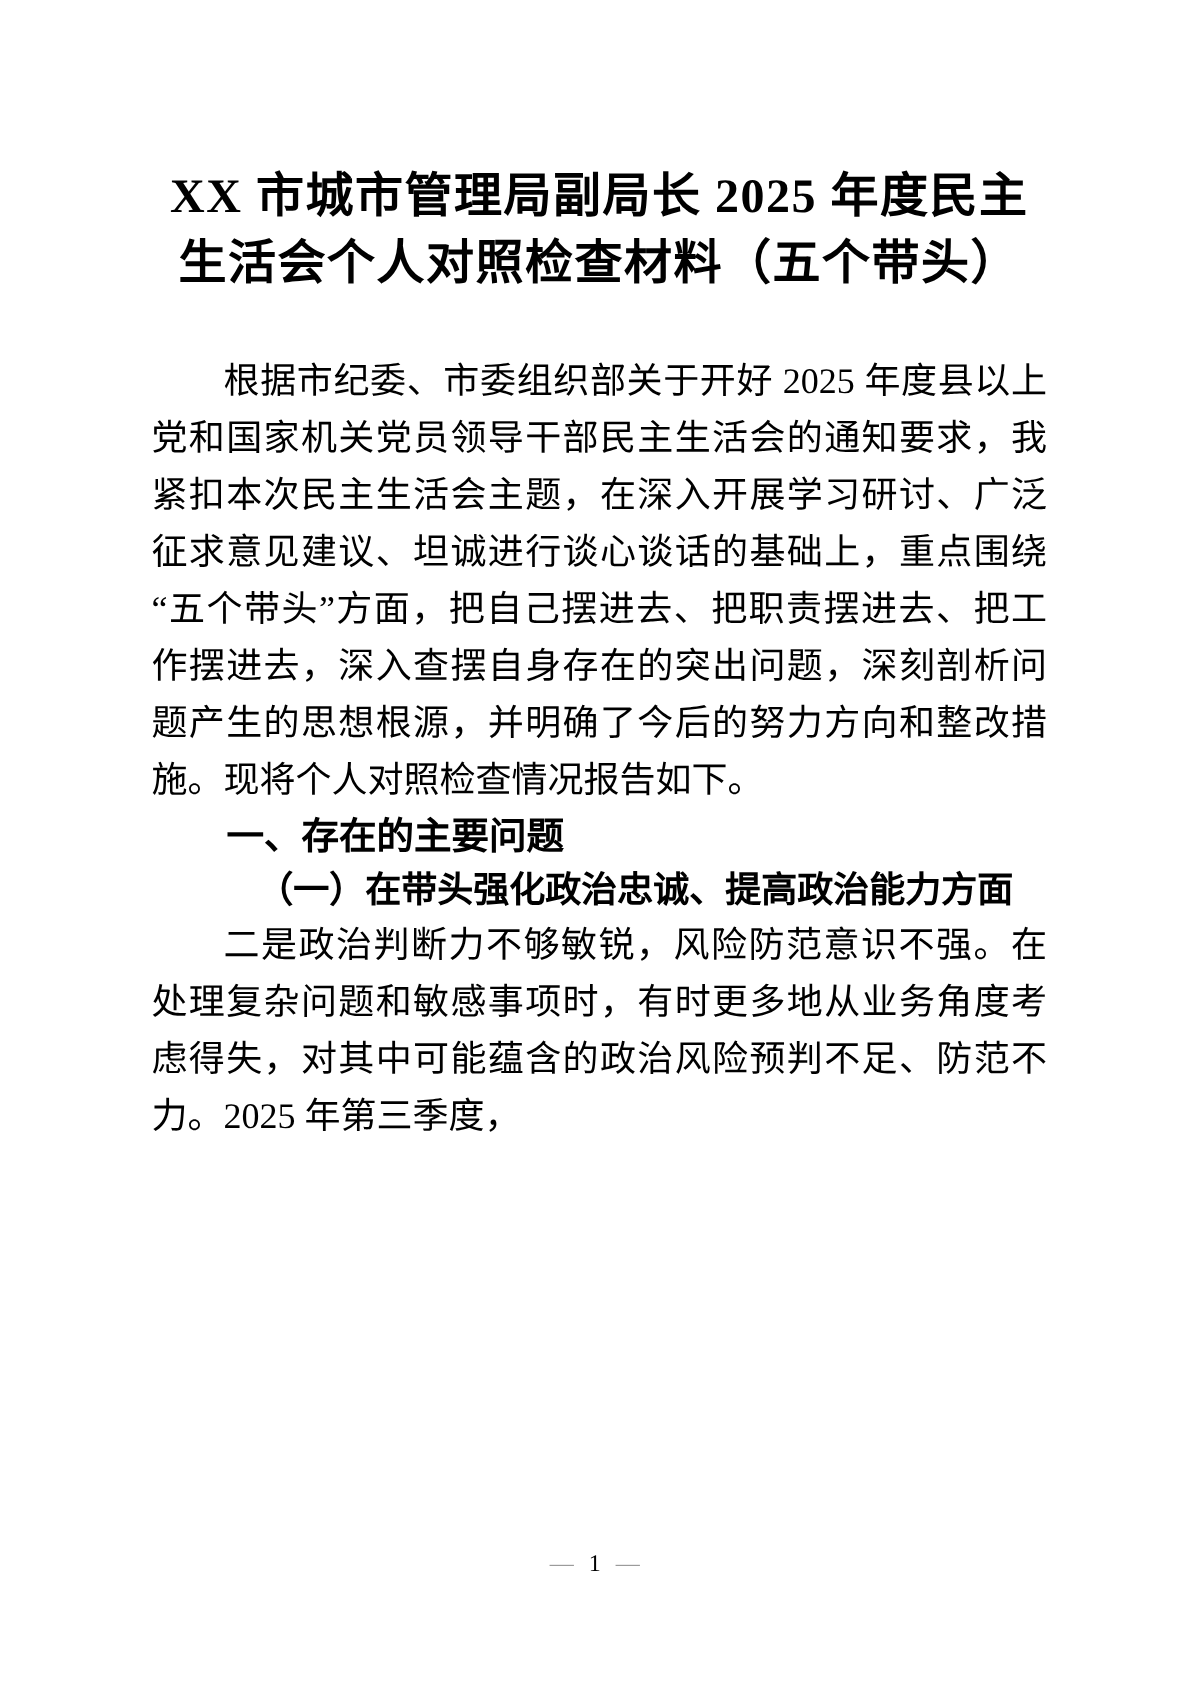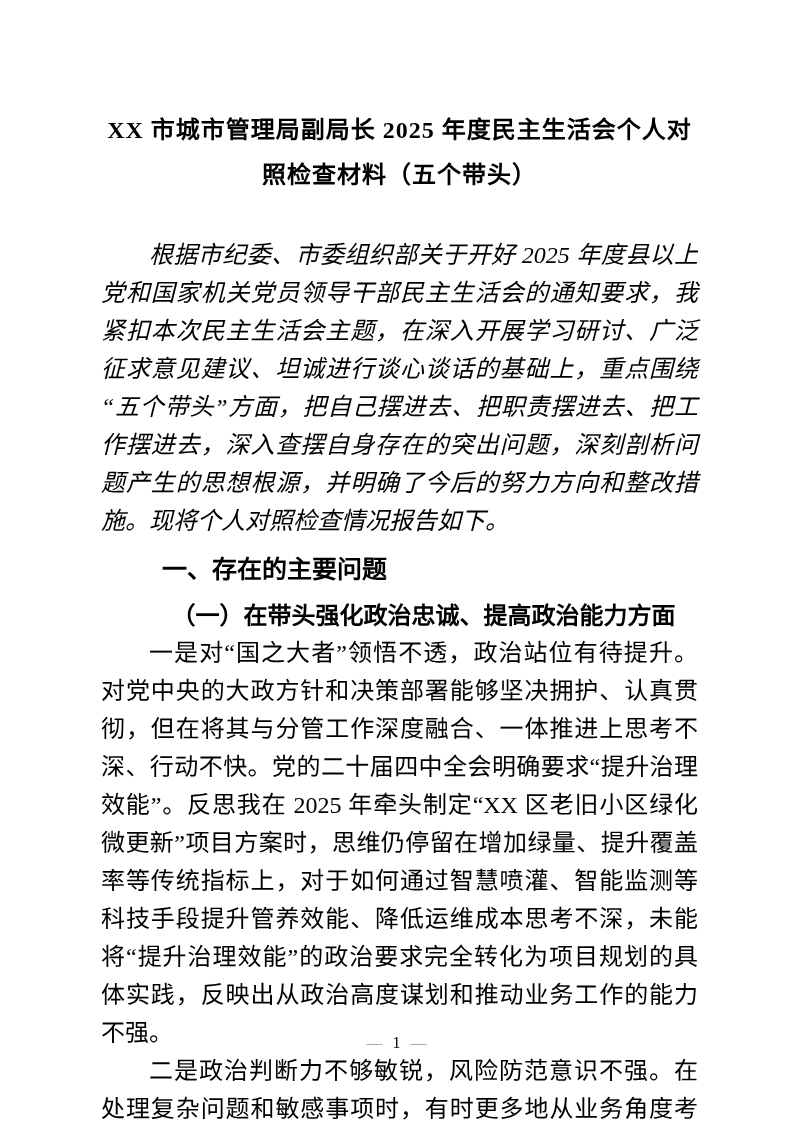--- a/index.html
+++ b/index.html
@@ -18,42 +18,41 @@
     font-family: "Liberation Serif", "DejaVu Serif", serif;
   }
   .content {
     position: absolute;
     left: 101px;
     top: 0;
     width: 597px;
   }
   .doc-title {
     margin: 108px 0 0 0;
-    font-size: 24px;
+    font-size: 32px;
     line-height: 45px;
     font-weight: bold;
     text-align: center;
     letter-spacing: 1px;
     font-family: "Liberation Serif", "DejaVu Serif", serif;
   }
   .body-para {
     margin: 0;
     font-size: 24px;
     line-height: 38px;
     text-align: justify;
     text-indent: 2em;
     font-family: "Liberation Serif", "DejaVu Serif", serif;
     word-break: break-all;
   }
   .body-para.first {
     margin-top: 38px;
-    font-style: italic;
   }
   .section-heading {
-    margin: 11px;
+    margin: 0;
     font-size: 25px;
     line-height: 36px;
     font-weight: bold;
     text-indent: 2em;
     font-family: "Liberation Sans", "DejaVu Sans", sans-serif;
   }
   .sub-heading {
     margin: 0;
     font-size: 24px;
     line-height: 36px;
@@ -82,20 +81,19 @@
 </style>
 </head>
 <body>
 
 <div class="page">
   <div class="content">
     <h1 class="doc-title">XX 市城市管理局副局长 2025 年度民主生活会个人对照检查材料（五个带头）</h1>
     <p class="body-para first">根据市纪委、市委组织部关于开好 2025 年度县以上党和国家机关党员领导干部民主生活会的通知要求，我紧扣本次民主生活会主题，在深入开展学习研讨、广泛征求意见建议、坦诚进行谈心谈话的基础上，重点围绕“五个带头”方面，把自己摆进去、把职责摆进去、把工作摆进去，深入查摆自身存在的突出问题，深刻剖析问题产生的思想根源，并明确了今后的努力方向和整改措施。现将个人对照检查情况报告如下。</p>
     <h2 class="section-heading">一、存在的主要问题</h2>
     <h3 class="sub-heading">（一）在带头强化政治忠诚、提高政治能力方面</h3>
-    <p class="body-para">一是对“国之大者”领悟不透，政治站位有待提升。对党中央的大政方针和决策部署能够坚决拥护、认真贯彻，但在将其与分管工作深度融合、一体推进上思考不深、行动不快。党的二十届四中全会明确要求“提升治理效能”。反思我在 2025 年牵头制定“XX 区老旧小区绿化微更新”项目方案时，思维仍停留在增加绿量、提升覆盖率等传统指标上，对于如何通过智慧喷灌、智能监测等科技手段提升管养效能、降低运维成本思考不深，未能将“提升治理效能”的政治要求完全转化为项目规划的具体实践，反映出从政治高度谋划和推动业务工作的能力不强。</p>
     <p class="body-para">二是政治判断力不够敏锐，风险防范意识不强。在处理复杂问题和敏感事项时，有时更多地从业务角度考虑得失，对其中可能蕴含的政治风险预判不足、防范不力。2025 年第三季度，</p>
   </div>
 
   <div class="footer">
     <span class="dash">—</span><span class="page-num">1</span><span class="dash">—</span>
   </div>
 </div>
 
 </body></html>

